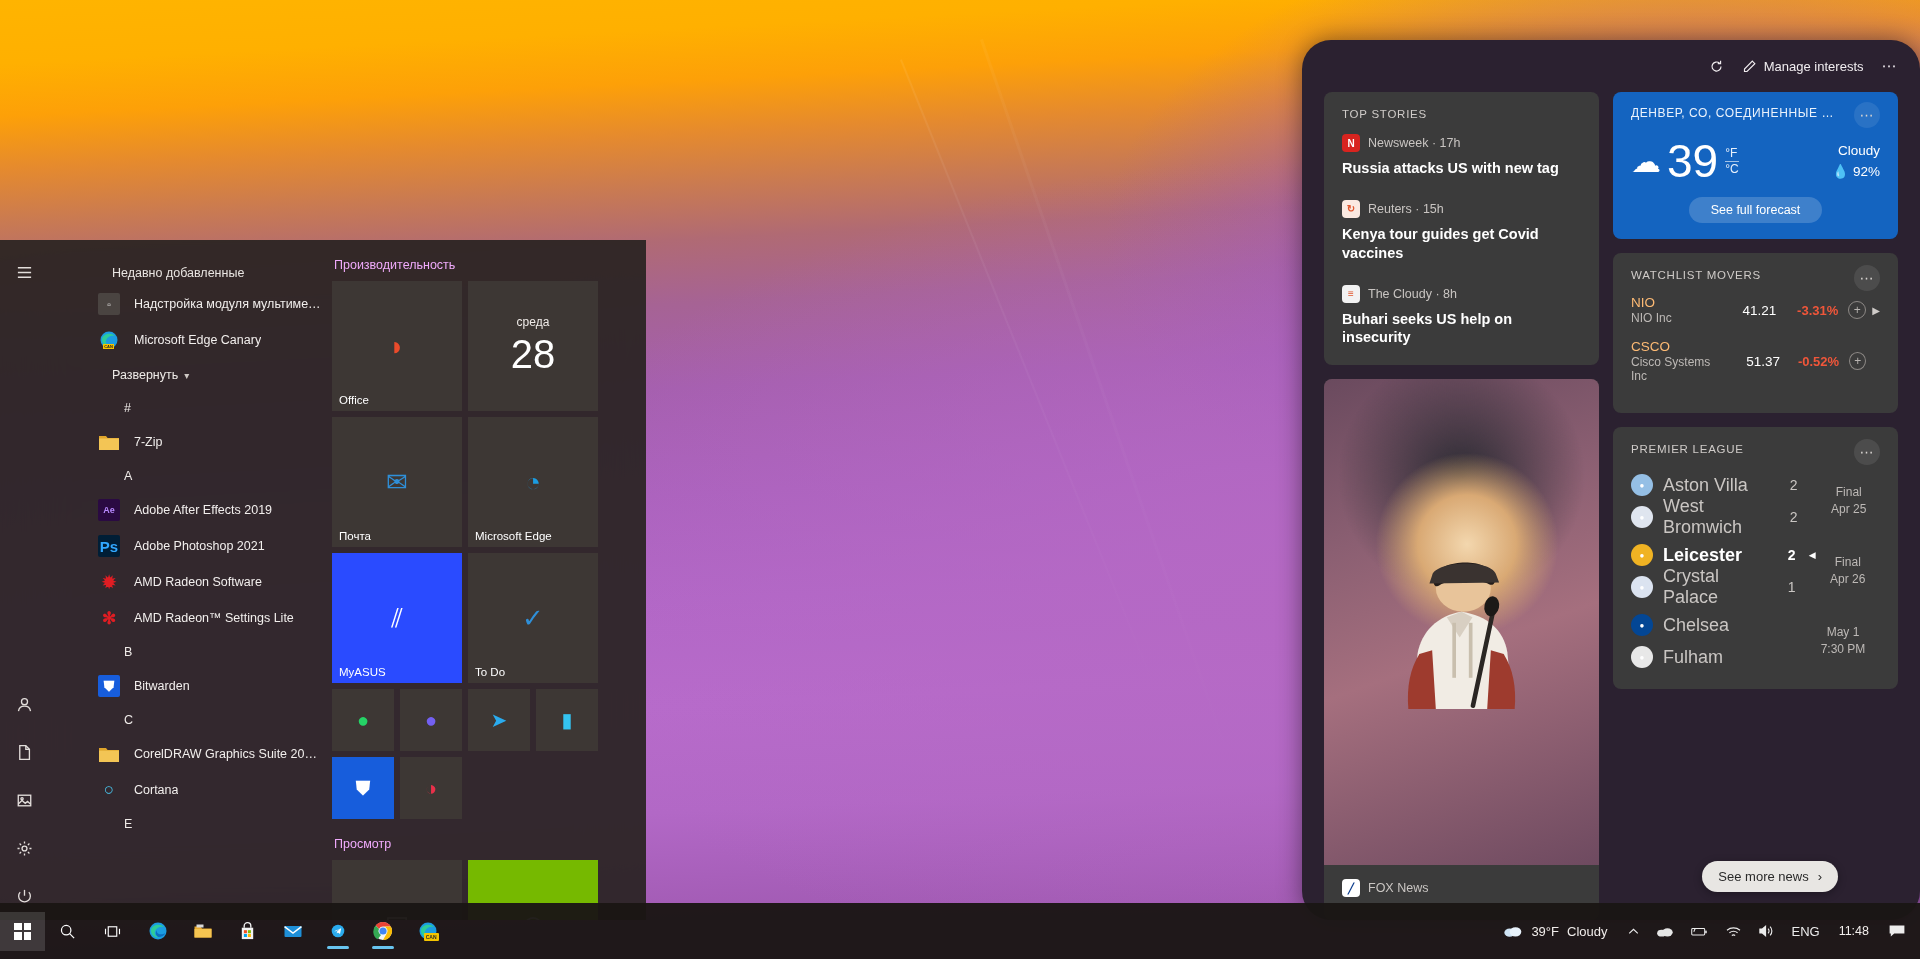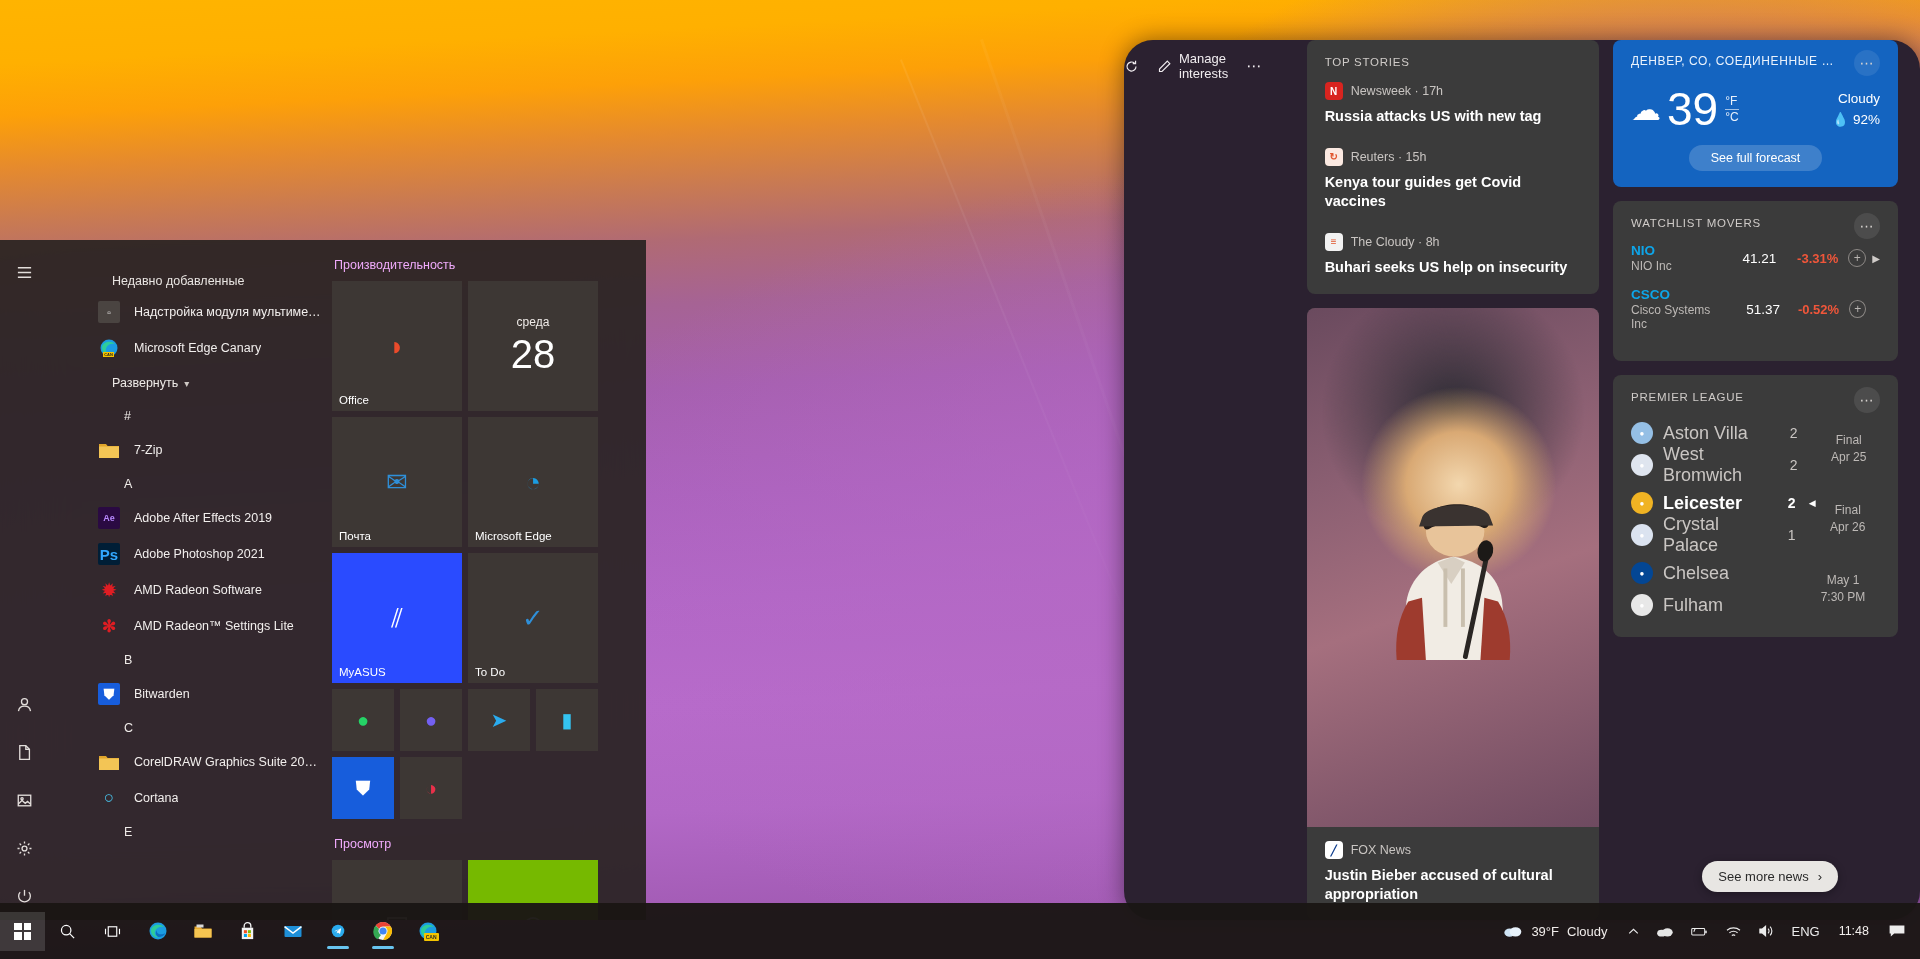--- a/index.html
+++ b/index.html
@@ -51,21 +51,21 @@
     color: #e8e4e1;
   }
   .rail-btn svg { width: 17px; height: 17px; fill: none; stroke: #e3dedb; stroke-width: 1.4; }
 
   .applist {
     width: 274px; flex: 0 0 274px;
     padding: 0 0 0 0;
     overflow: hidden;
     position: relative;
   }
-  .applist-inner { padding-top: 28px; }
+  .applist-inner { padding-top: 20px; }
   .section-label {
     font-size: 12.5px; color: #e9e5e2;
     padding: 6px 0 6px 14px; margin-left: 50px;
   }
   .app-row {
     display: flex; align-items: center;
     height: 36px; padding-left: 50px;
     cursor: default;
   }
   .app-ico {
@@ -120,24 +120,24 @@
     font-size: 11.5px; color: #fff;
     white-space: nowrap; overflow: hidden; text-overflow: ellipsis;
     max-width: 110px;
   }
   .tile-glyph { font-size: 26px; line-height: 1; }
   .tile.small .tile-glyph { font-size: 20px; }
 
   
   #news-flyout {
     position: absolute; right: 0; bottom: 39px;
-    width: 796px; height: 880px;
+    width: 618px; height: 880px;
     background: #2b2130;
     box-shadow: 0 0 24px rgba(0,0,0,0.45);
-    display: flex; flex-direction: row;
+    display: flex; flex-direction: column;
     color: #fff; overflow: hidden; border-radius: 29px;
   }
   .news-topbar {
     height: 52px; flex: 0 0 52px;
     display: flex; align-items: center; justify-content: flex-end;
     gap: 18px; padding-right: 22px;
   }
   .topbar-btn {
     display: flex; align-items: center; gap: 7px;
     font-size: 13px; color: #f0ecef;
@@ -229,21 +229,21 @@
     padding: 6px 22px; border-radius: 14px;
     font-family: inherit; cursor: pointer;
   }
 
   
   .stock-row {
     display: flex; align-items: center;
     margin-bottom: 14px;
   }
   .stock-names { flex: 1 1 auto; }
-  .stock-sym { font-size: 13.5px; font-weight: bold; color: #0ea5e9; }
+  .stock-sym { font-size: 13.5px; font-weight: normal; color: #fdba74; }
   .stock-co { font-size: 12px; color: #bdb9b6; margin-top: 1px; }
   .stock-price { font-size: 13.5px; font-weight: normal; width: 58px; text-align: right; }
   .stock-chg { font-size: 13px; font-weight: bold; width: 62px; text-align: right; }
   .plus-circ {
     width: 18px; height: 18px; border-radius: 50%;
     border: 1.3px solid #8d8986; color: #b9b5b2;
     font-size: 12px; display: flex; align-items: center; justify-content: center;
     margin-left: 10px;
   }
   .arrow-r { color: #cfcbc8; font-size: 10px; margin-left: 6px; }
@@ -582,21 +582,20 @@
             <rect x="158" y="96" width="4" height="60" fill="#c9bfae"></rect>
             <rect x="172" y="72" width="5" height="118" rx="2" fill="#2a2623" transform="rotate(12 174 130)"></rect>
             <ellipse cx="183" cy="78" rx="8" ry="11" fill="#1c1917" transform="rotate(12 183 78)"></ellipse>
           </svg>
         </div>
         <div class="overlay">
           <div class="story-src">
             <span class="src-ico" style="background:#fff;color:#0b3b8c;">╱</span>
             <span>FOX News</span>
           </div>
-          <div class="story-head">Justin Bieber accused of cultural appropriation</div>
         </div>
       </div>
 
     </div>
 
     <div class="news-col col-right">
 
       <div class="weather-card">
         <div class="card-head">
           <div class="weather-loc">ДЕНВЕР, СО, СОЕДИНЕННЫЕ ШТАТ...</div>

